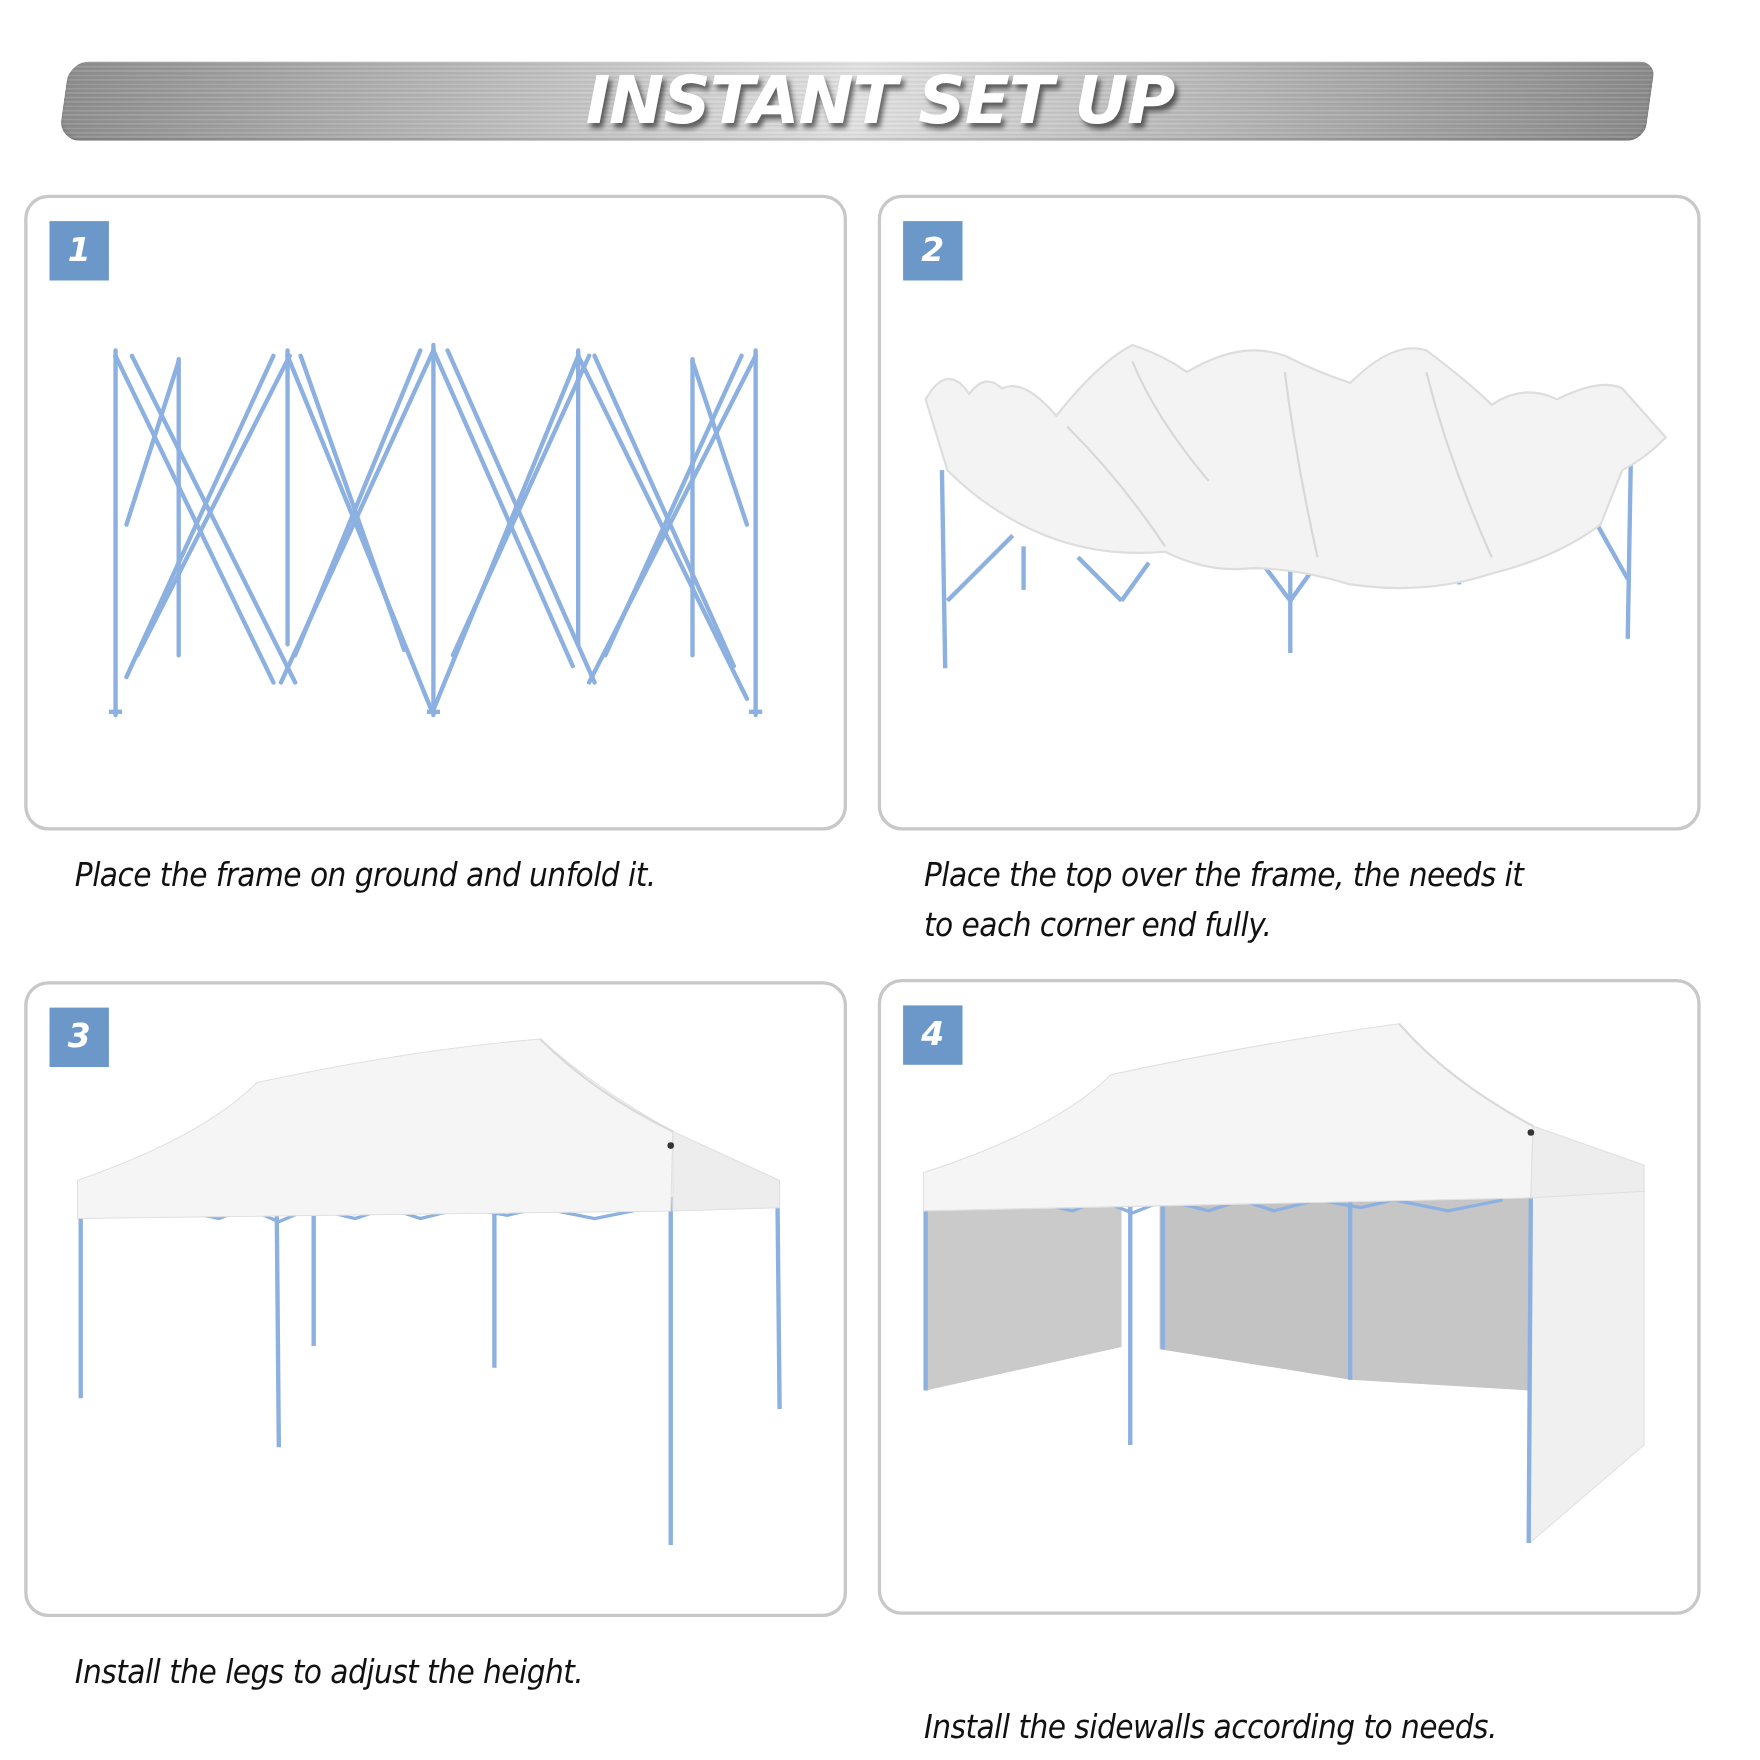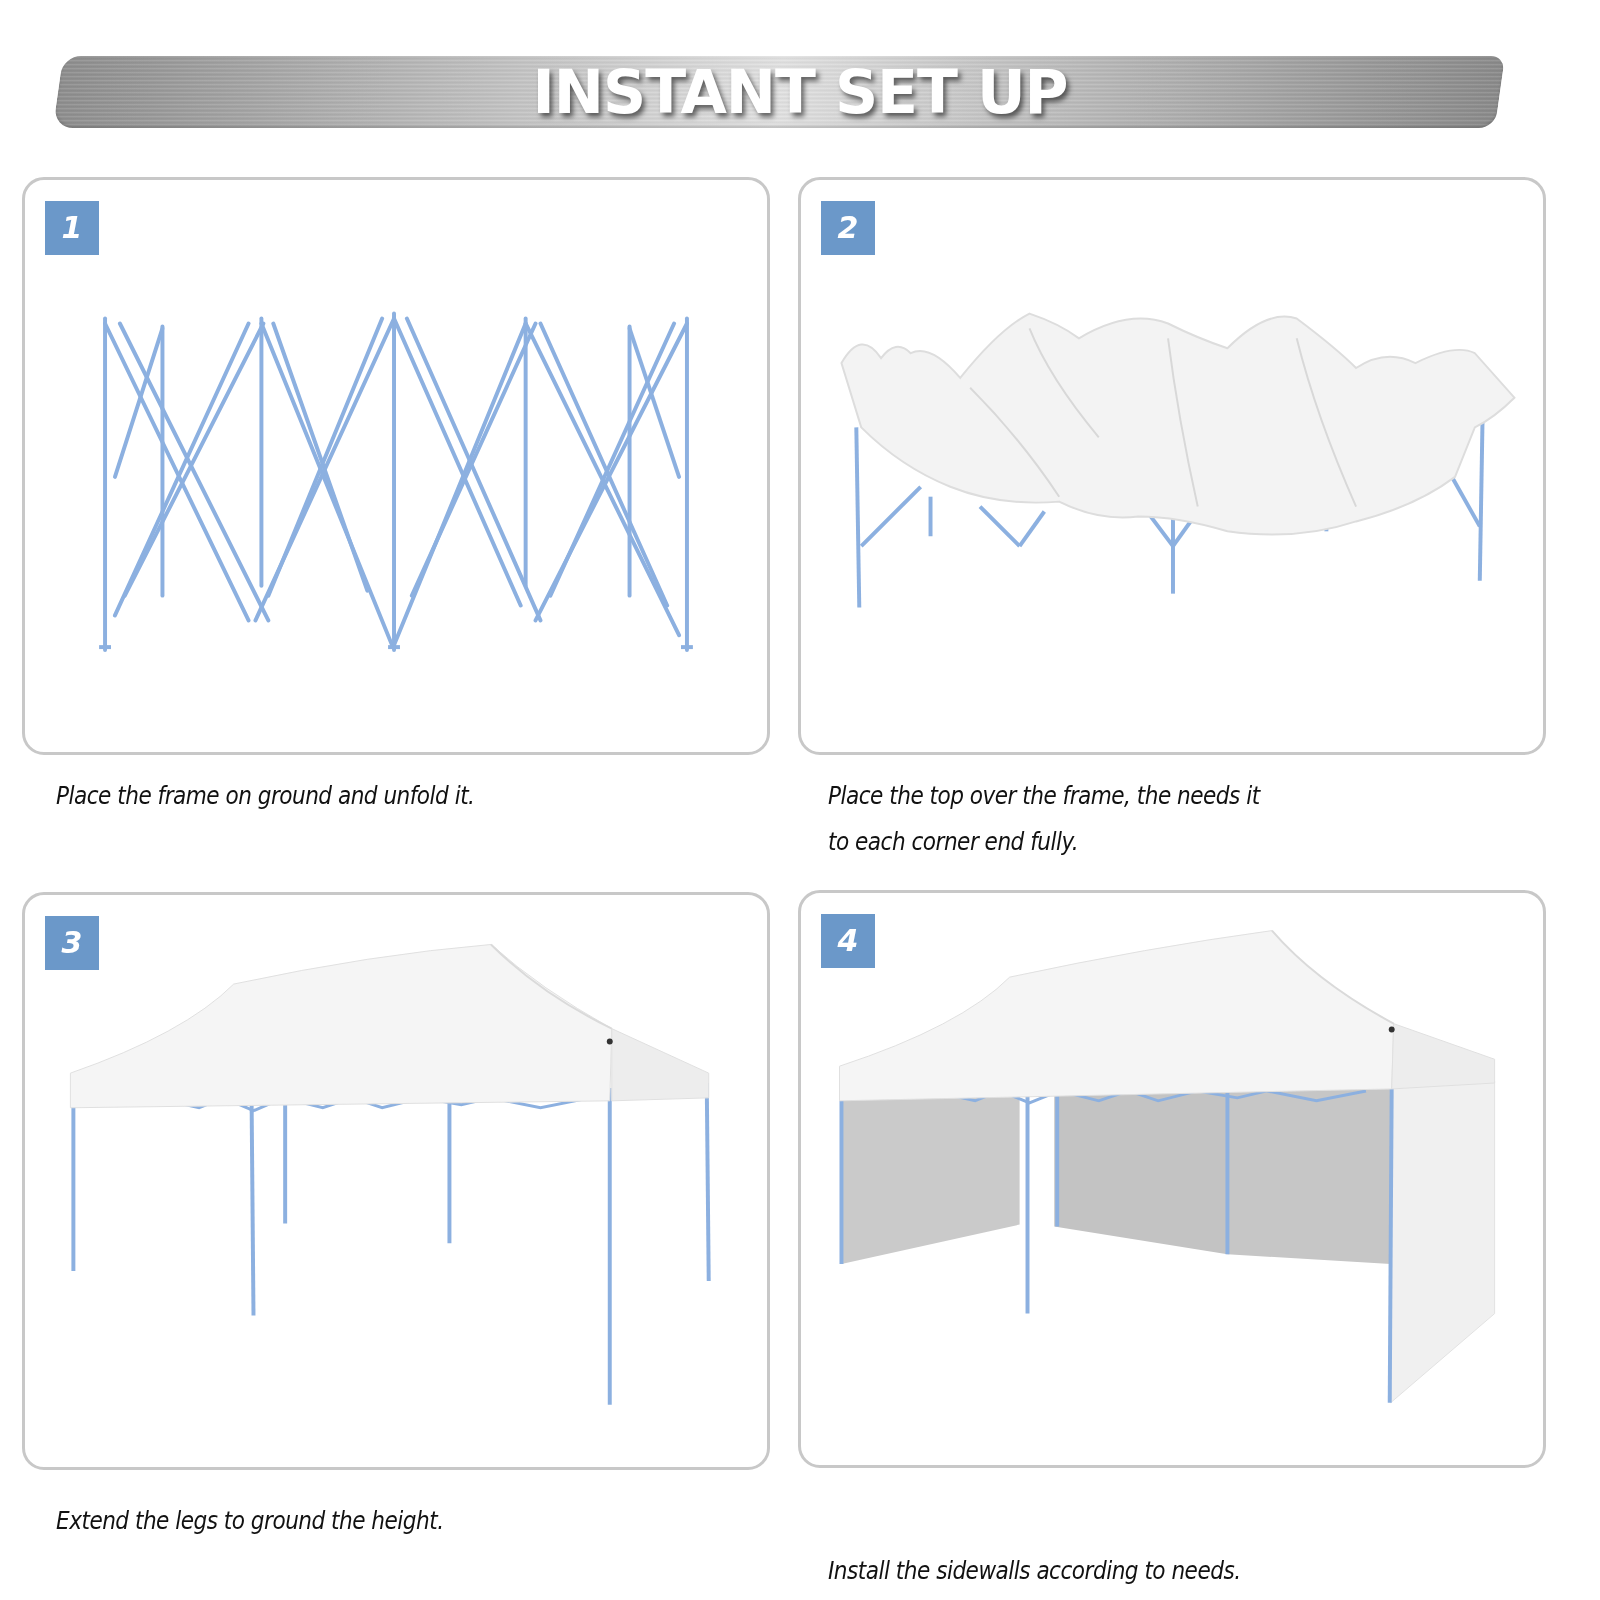--- a/index.html
+++ b/index.html
@@ -10,42 +10,42 @@
     border-radius: 18px 14px 16px 20px;
     background:
       repeating-linear-gradient(180deg, rgba(255,255,255,0.10) 0px, rgba(255,255,255,0.10) 1px, rgba(0,0,0,0.05) 2px, rgba(0,0,0,0) 4px),
       linear-gradient(90deg, #8e8e8e 0%, #a8a8a8 15%, #c9c9c9 35%, #e2e2e2 50%, #c4c4c4 65%, #a3a3a3 85%, #8a8a8a 100%);
     transform: skewX(-8deg);
     box-shadow: inset 0 -2px 3px rgba(0,0,0,0.15);
   }
   .banner-title {
     position: absolute; left: 0; top: 56px; width: 1600px; height: 72px;
     text-align: center; line-height: 72px;
-    font-family: "DejaVu Sans", sans-serif; font-weight: bold; 
+    font-family: "DejaVu Sans", sans-serif; font-weight: bold; font-style: italic;
     font-size: 60px; color: #ffffff; letter-spacing: -1px;
     text-shadow: 3px 4px 5px rgba(0,0,0,0.55);
   }
 
   .panel {
     position: absolute; width: 748px; height: 578px;
     border: 3px solid #c8c8c8; border-radius: 22px; background: #fff;
     box-sizing: border-box; overflow: hidden;
   }
   .badge {
     position: absolute; left: 20px; top: 21px; width: 54px; height: 54px;
     background: #6b98c9; color: #fff;
     font-family: "DejaVu Sans", sans-serif; font-weight: bold; font-style: italic;
     font-size: 30px; line-height: 54px; text-align: center;
   }
   .illus { position: absolute; left: 0; top: 0; width: 100%; height: 100%; }
 
   .caption {
     position: absolute; font-family: "DejaVu Sans", sans-serif; font-style: italic;
-    font-weight: normal; font-size: 24px; color: #111; line-height: 46px;
-    letter-spacing: -0.5px; font-stretch: condensed;
+    font-weight: normal; font-size: 30px; color: #111; line-height: 46px;
+    letter-spacing: -0.5px; font-stretch: condensed; margin-left: 12px;
   }
 </style>
 </head>
 <body>
 
 <div class="banner"></div>
 <div class="banner-title">INSTANT SET UP</div>
 
 <div class="panel" style="left:22px; top:177px;">
   <svg class="illus" viewBox="0 0 748 578">
@@ -122,21 +122,21 @@
       <line x1="688" y1="190" x2="690" y2="390"></line>
     </g>
     <path d="M130,205 L175,215 L200,205 L230,218 L260,205 L300,215 L330,205 L360,215 L400,205 L440,212 L470,205 L520,215 L570,205" stroke="#8cb0e0" stroke-width="3" fill="none"></path>
     <path d="M45,180 L45,215 L590,208 L592,135 Q520,95 470,50 Q350,60 210,90 Q160,140 45,180 Z" fill="#f5f5f5" stroke="#e0e0e0" stroke-width="1"></path>
     <path d="M592,135 L690,180 L690,205 L592,208 Z" fill="#ededed" stroke="#e0e0e0" stroke-width="1"></path>
     <path d="M470,50 Q520,100 592,135" stroke="#dadada" stroke-width="2" fill="none"></path>
     <circle cx="590" cy="148" r="3" fill="#333"></circle>
   </svg>
   <div class="badge">3</div>
 </div>
-<div class="caption" style="left:56px; top:1498px;">Extend the legs to ground the height.</div>
+<div class="caption" style="left:56px; top:1498px;">Install the legs to adjust the height.</div>
 
 <div class="panel" style="left:798px; top:890px;">
   <svg class="illus" viewBox="0 0 748 578">
     <path d="M40,210 L220,195 L220,335 L40,375 Z" fill="#cacaca"></path>
     <path d="M255,195 L430,195 L430,365 L255,337 Z" fill="#c3c3c3"></path>
     <path d="M430,195 L595,195 L595,375 L430,365 Z" fill="#c6c6c6"></path>
     <path d="M595,190 L700,190 L700,425 L595,515 Z" fill="#f0f0f0" stroke="#e2e2e2"></path>
     <g stroke="#8cb0e0" stroke-width="4" fill="none">
       <line x1="40" y1="210" x2="40" y2="375"></line>
       <line x1="228" y1="200" x2="228" y2="425"></line>

